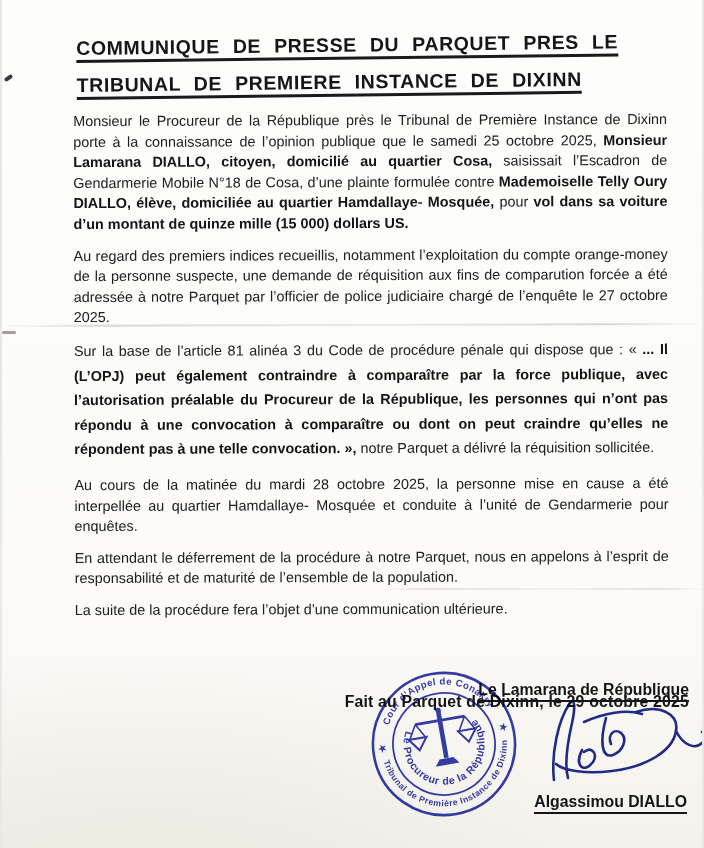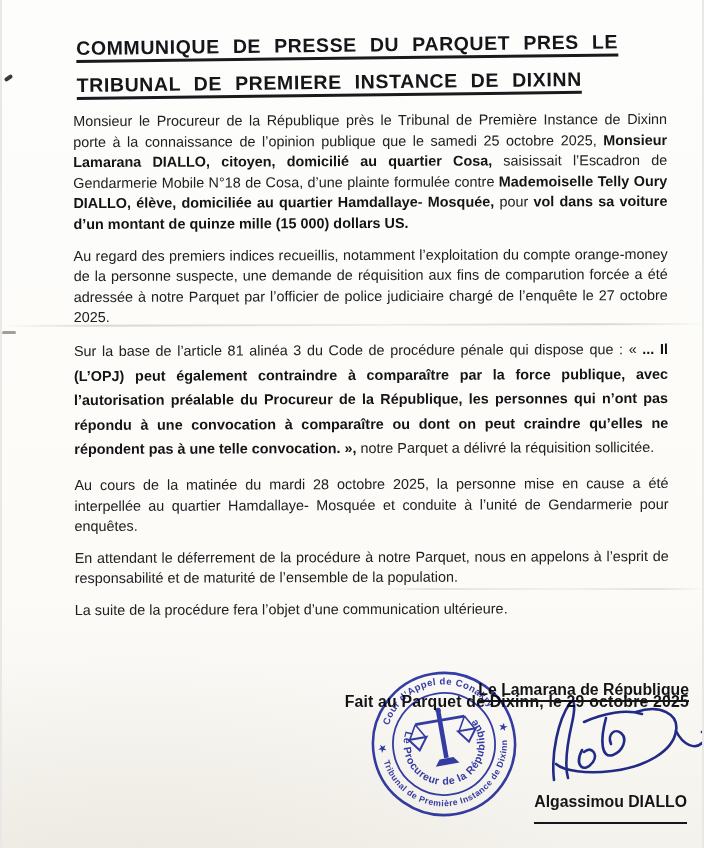--- a/index.html
+++ b/index.html
@@ -42,21 +42,21 @@
   .edge-dash { position: absolute; left: 0; top: 331px; width: 14px; height: 3px;
     background: #8b877e; border-radius: 2px; opacity: .8; }
   
   .date-line { position: absolute; top: 648px; right: 13px;
     font-weight: bold; font-size: 15.8px; color: #141417; letter-spacing: .2px; margin-top: 45px; }
   .sig-title { position: absolute; top: 681px; right: 13px;
     font-weight: bold; font-size: 15.8px; color: #141417;
     border-bottom: 2.5px solid #15151a; padding-bottom: 1px; }
   .sig-name { position: absolute; top: 793px; right: 15px;
     font-weight: bold; font-size: 15.8px; color: #141417;
-    border-bottom: 2.5px solid #15151a; padding-bottom: 11px; }
+    border-bottom: 2.5px solid #15151a; padding-bottom: 1px; }
   
   .stamp { position: absolute; left: 364px; top: 666px; width: 156px; height: 156px;
     transform: rotate(-10deg); mix-blend-mode: multiply; opacity: .95; }
   .stamp-stroke { stroke: var(--stamp_blue); fill: none; }
   .stamp-fill { fill: var(--stamp_blue); }
   .stamp-ring-text { fill: var(--stamp_blue); font-family: "Liberation Sans", sans-serif;
     font-weight: bold; letter-spacing: .5px; }
   .signature { position: absolute; left: 516px; top: 694px; width: 190px; height: 106px;
     mix-blend-mode: multiply; }
   .sig-stroke { stroke: var(--signature_blue); fill: none;

